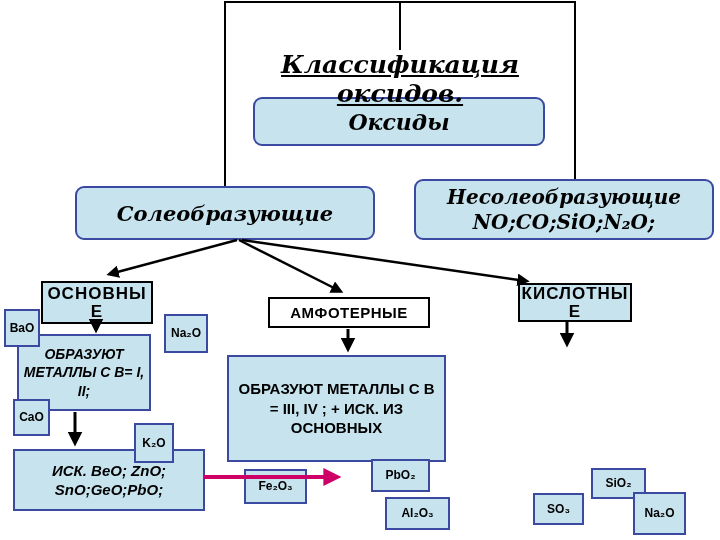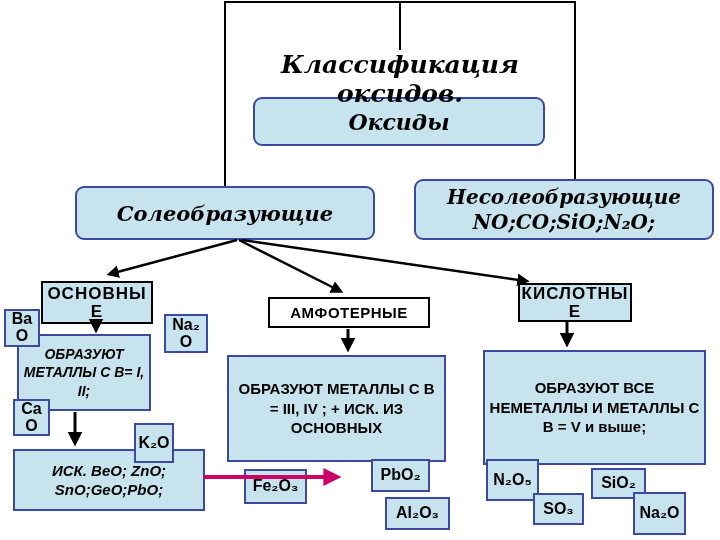--- a/index.html
+++ b/index.html
@@ -22,23 +22,24 @@
   .mmk{fill:var(--exception-arrow,#cc0066)}
 
   .box{position:absolute;z-index:1;background:var(--box-fill,#c7e3ee);
        border:2px solid var(--box-border,#3b4aa0);
        display:flex;align-items:center;justify-content:center;
        text-align:center;font-weight:bold;color:var(--text,#000)}
   .round{border-radius:9px}
   .serif{font-family:"DejaVu Serif","Liberation Serif",serif;font-style:italic}
   .title{position:absolute;left:225px;top:50px;width:350px;z-index:2;
          text-align:center;font-size:25px;font-weight:bold;font-style:italic;
+         text-decoration:underline;
          font-family:"DejaVu Serif","Liberation Serif",serif}
   .hdr{border-color:#000;letter-spacing:1px;line-height:1.05;word-break:break-all}
-  .small{font-size:16px;line-height:1.05;word-break:break-all;padding:2px}
+  .small{font-size:12px;line-height:1.05;word-break:break-all;padding:2px}
   .desc{line-height:1.3;padding:2px 4px}
   .it{font-style:italic}
 
   #oksidy{left:253px;top:97px;width:292px;height:49px;font-size:22px}
   #salt{left:75px;top:186px;width:300px;height:54px;font-size:21px}
   #nonsalt{left:414px;top:179px;width:300px;height:61px;font-size:20px;line-height:1.25}
   #hdr-basic{left:41px;top:281px;width:112px;height:43px;font-size:17px}
   #hdr-amph{left:268px;top:297px;width:162px;height:31px;font-size:15px;background:#fff;letter-spacing:.5px}
   #hdr-acid{left:518px;top:283px;width:114px;height:39px;font-size:17px}
   #desc-basic{left:17px;top:334px;width:134px;height:77px;font-size:14px}
@@ -140,26 +141,20 @@
   <div class="box small" id="ex-pbo2">
     <span>PbO₂</span>
   </div>
   <div class="box small" id="ex-al2o3">
     <span>Al₂O₃</span>
   </div>
 
   <div class="box hdr" id="hdr-acid">
     <span>КИСЛОТНЫЕ</span>
   </div>
-  <div class="box desc" id="desc-acid">
-    <span>ОБРАЗУЮТ ВСЕ НЕМЕТАЛЛЫ И МЕТАЛЛЫ С В = V и выше;</span>
-  </div>
-  <div class="box small" id="ex-n2o5">
-    <span>N₂O₅</span>
-  </div>
   <div class="box small" id="ex-so3">
     <span>SO₃</span>
   </div>
   <div class="box small" id="ex-sio2">
     <span>SiO₂</span>
   </div>
   <div class="box small" id="ex-mn2o7">
     <span>Na₂O</span>
   </div>
 

